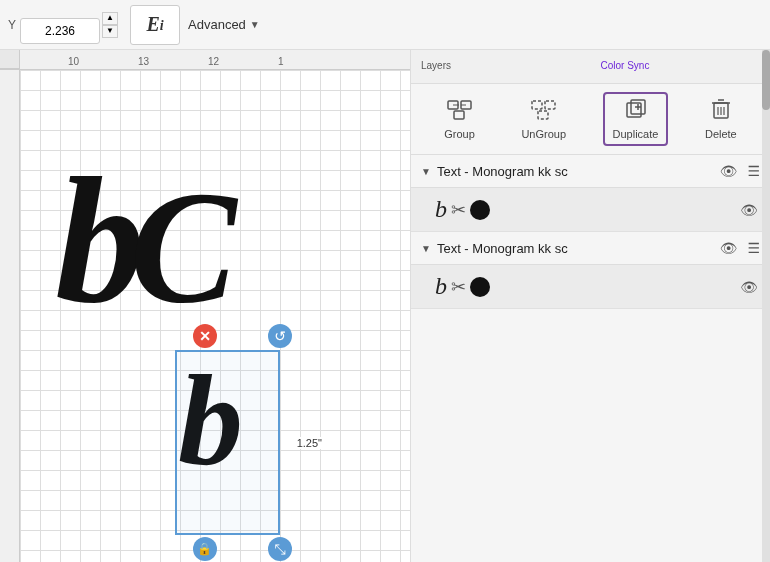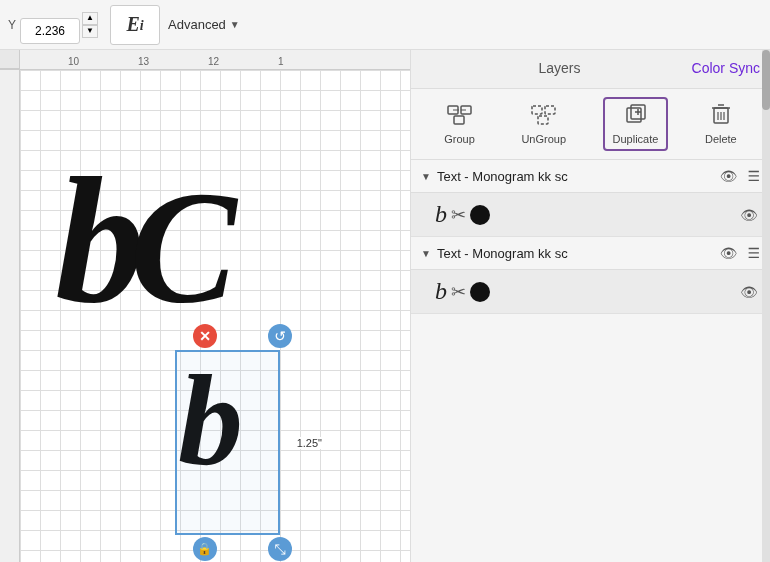--- a/index.html
+++ b/index.html
@@ -13,21 +13,21 @@
       border-bottom: 1px solid #ddd;
       padding: 4px 8px;
       height: 50px;
     }
     .coord-label {
       font-size: 12px;
       color: #555;
       margin-right: 4px;
     }
     .coord-input {
-      width: 60px;
+      width: 80px;
       height: 26px;
       border: 1px solid #ccc;
       border-radius: 3px;
       text-align: center;
       font-size: 12px;
       padding: 0;
       margin-top: 12px;
     }
     .spinner-btn {
       display: flex;
@@ -212,22 +212,22 @@
 
     
     .panel-tabs {
       display: flex;
       background: #f0f0f0;
       border-bottom: 1px solid #ddd;
     }
     .panel-tab {
       flex: 1;
       padding: 10px;
-      text-align: right;
-      font-size: 14px;
+      text-align: left;
+      font-size: 10px;
       color: #555;
       cursor: pointer;
       border-bottom: 2px solid transparent;
     }
     .panel-tab.active {
       color: #6d28d9;
       border-bottom: 2px solid transparent;
     }
 
     

